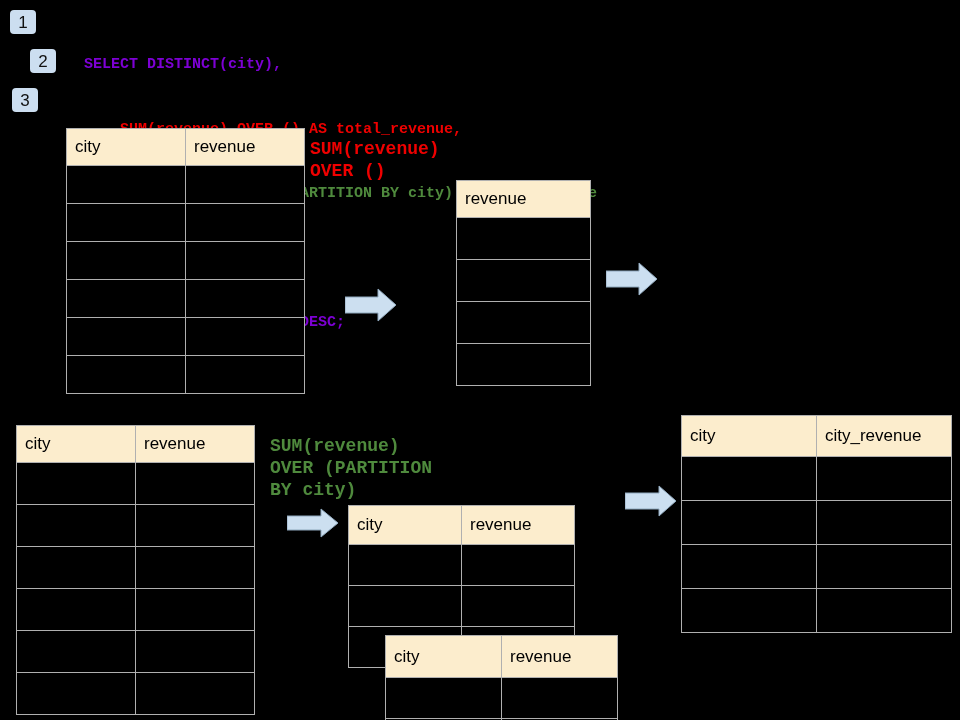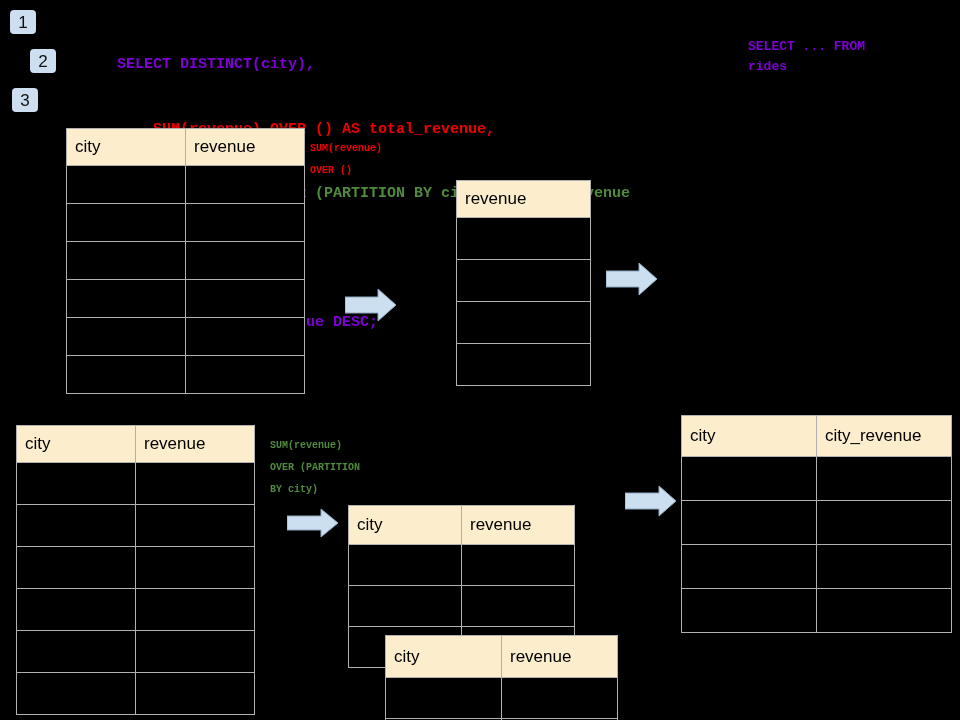--- a/index.html
+++ b/index.html
@@ -34,27 +34,27 @@
 
   
   .code-block {
     position: absolute;
     font-family: "Liberation Mono", "DejaVu Sans Mono", monospace;
     font-size: 15px;
     font-weight: bold;
     line-height: 21.5px;
     white-space: pre;
   }
-  .code-line { white-space: pre; margin-left: 33px; }
+  .code-line { white-space: pre; }
 
   
   .annot {
     position: absolute;
     font-family: "Liberation Mono", "DejaVu Sans Mono", monospace;
-    font-size: 10px;
+    font-size: 18px;
     font-weight: bold;
     line-height: 22px;
     white-space: pre;
   }
 
   .side-note {
     position: absolute;
     font-family: "Liberation Mono", "DejaVu Sans Mono", monospace;
     font-size: 13px;
     font-weight: bold;
@@ -101,22 +101,20 @@
   <div class="badge" style="left:12px; top:88px;">3</div>
 
   <div class="code-block" style="left:84px; top:11px;">
     <div class="code-line" style="color:#7d00d4;">SELECT DISTINCT(city),</div>
     <div class="code-line" style="color:#ef0000;">    SUM(revenue) OVER () AS total_revenue,</div>
     <div class="code-line" style="color:#4f8a3d;">    SUM(revenue) OVER (PARTITION BY city) as city_revenue</div>
     <div class="code-line" style="color:#7d00d4;">  FROM rides</div>
     <div class="code-line" style="color:#7d00d4;">  ORDER by city_revenue DESC;</div>
   </div>
 
-  <div class="side-note" style="left:748px; top:37px; color:#7d00d4;">SELECT ... FROM
-rides</div>
 
   <div class="annot" style="left:310px; top:138px; color:#ef0000;">SUM(revenue)
 OVER ()</div>
 
   <div class="annot" style="left:270px; top:435px; color:#4f8a3d;">SUM(revenue)
 OVER (PARTITION
 BY city)</div>
 
   <table class="tbl" style="left:66px; top:128px; width:238px;">
     <colgroup>

